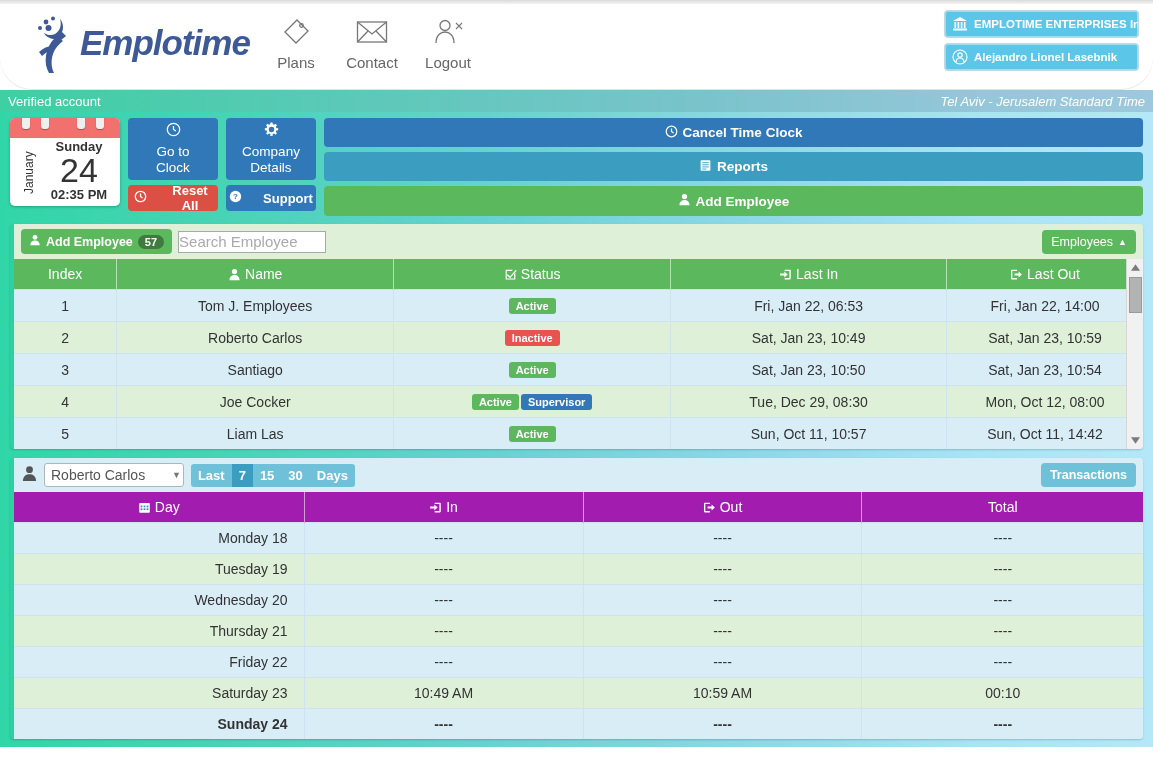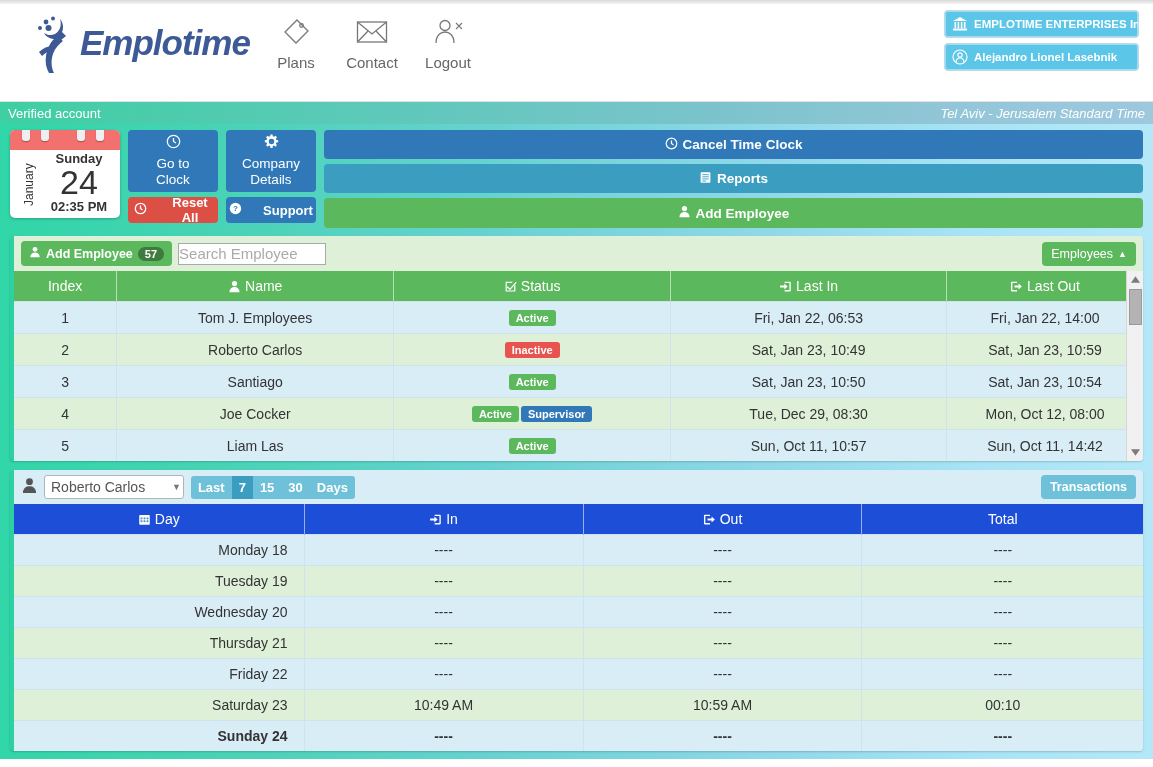--- a/index.html
+++ b/index.html
@@ -8,23 +8,24 @@
     width: 1153px; height: 767px;
     overflow: hidden;
     font-family: "Liberation Sans", sans-serif;
     background: #ffffff;
   }
   .page { position: relative; width: 1153px; height: 767px; background:#fff; }
 
   
   .topbar {
     position: relative;
-    height: 102px;
+    height: 90px;
     background: #ffffff;
     border-bottom: 1px solid #e2e2e2;
+    border-radius: 32px;
   }
   .topbar:before{
     content:""; position:absolute; left:0; top:0; width:100%; height:4px;
     background: linear-gradient(180deg,#d9d9d9,#f4f4f4);
   }
   .logo-wrap{
     position:absolute; left:30px; top:8px;
     width:235px; height:70px;
     display:flex; align-items:center;
   }
@@ -189,21 +190,21 @@
 
   
   table{ border-collapse:collapse; width:100%; table-layout:fixed; }
   th{
     color:#fff; font-size:14px; font-weight:normal;
     padding:7px 4px; text-align:center;
     border-right:1px solid rgba(255,255,255,.55);
   }
   th:last-child{ border-right:none; }
   .emp th{ background:#5cb85c; }
-  .tx th{ background:#1d4ed8; }
+  .tx th{ background:#a21caf; }
   td{
     font-size:14px; color:#333; text-align:center;
     padding:7px 8px;
     border-top:1px solid #cfe3ef;
     border-right:1px solid #cfe3ef;
   }
   td:last-child{ border-right:none; }
   tr.odd td{ background:#d9edf7; }
   tr.even td{ background:#dff0d8; }
   .tx td.daycell{ text-align:right; padding-right:16px; }

